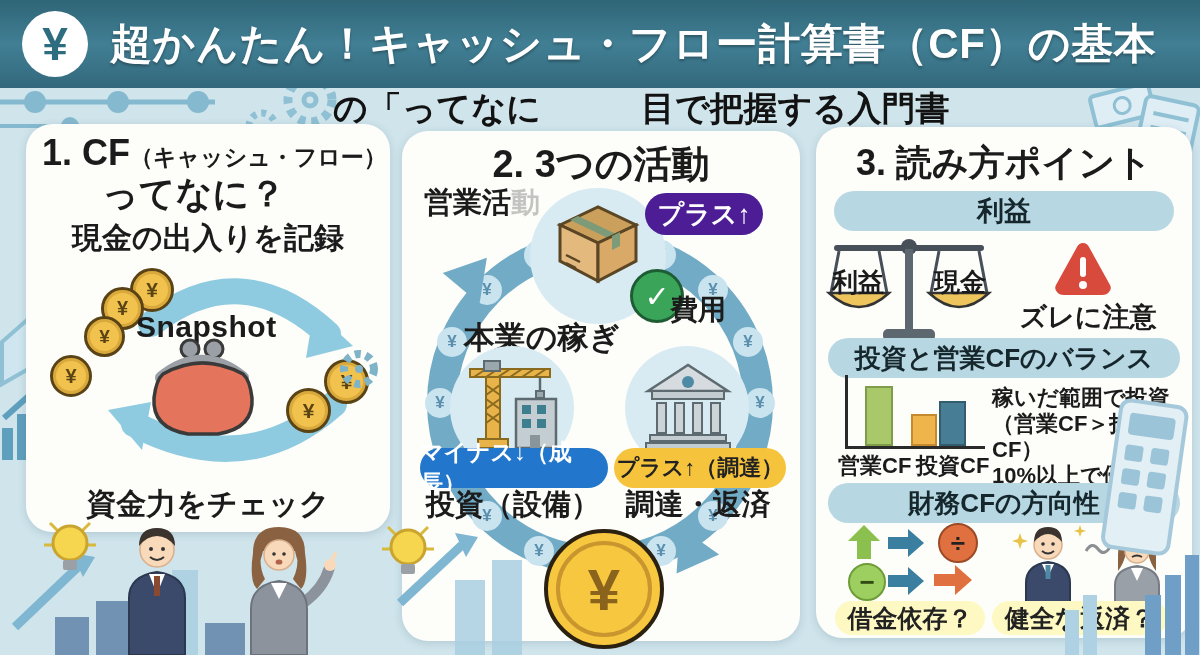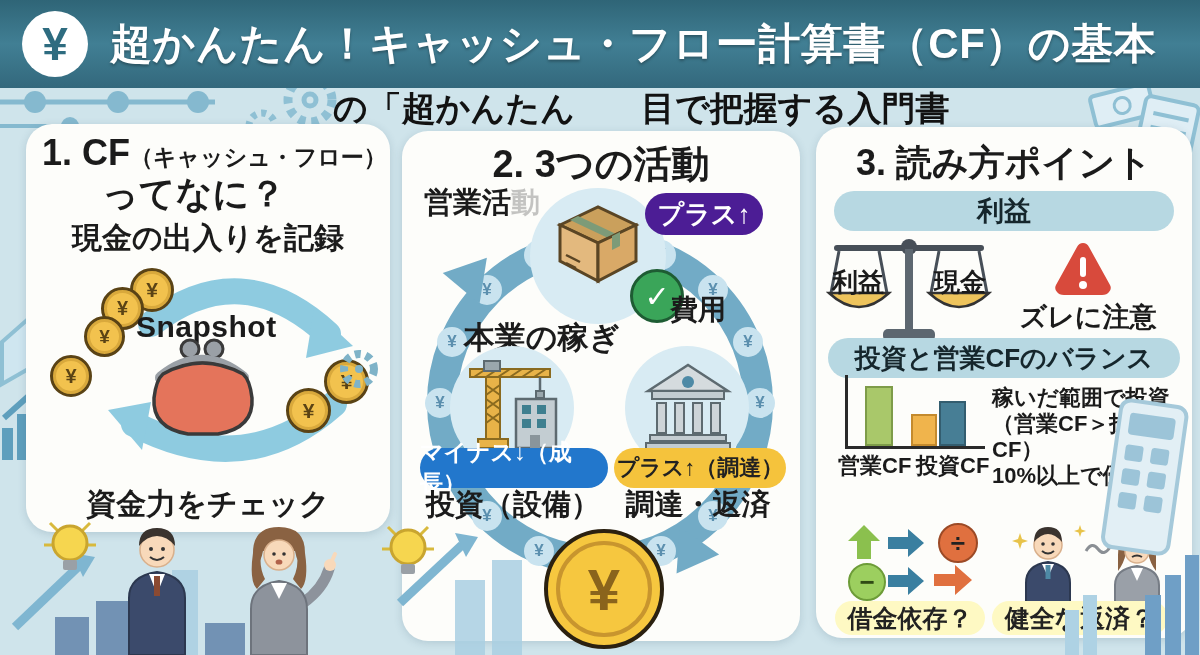--- a/index.html
+++ b/index.html
@@ -72,21 +72,21 @@
     <rect x="32" y="156" width="9" height="24" fill="#5e9fbd"></rect>
     <path d="M4 138 L42 104" stroke="#5e9fbd" stroke-width="6" fill="none"></path>
     <polygon points="34,98 50,98 42,116" fill="#5e9fbd"></polygon>
   </svg>
 
   <div id="header">
     <div id="yen-circle">¥</div>
     <div id="header-title">超かんたん！キャッシュ・フロー計算書（CF）の基本</div>
   </div>
 
-  <div class="subtitle" style="left:333px">の「超かんたん</div>
+  <div class="subtitle" style="left:333px">の「ってなに</div>
   <div class="subtitle" style="left:641px">目で把握する入門書</div>
 
   <div class="panel" style="left:26px;top:124px;width:364px;height:408px;">
     <div class="abs b" style="left:16px;top:8px;font-size:36px;white-space:nowrap;">
       <span>1. CF</span><span style="font-size:23px;">（キャッシュ・フロー）</span>
     </div>
     <div class="abs b" style="left:76px;top:46px;font-size:36px;">ってなに？</div>
     <div class="abs b ctr" style="left:0;top:94px;width:364px;font-size:30px;">現金の出入りを記録</div>
 
     <svg class="abs" style="left:30px;top:128px" width="320" height="240" viewBox="0 0 320 240">
@@ -241,20 +241,21 @@
     </div>
     <div class="abs b" style="left:22px;top:324px;font-size:22px;">営業CF</div>
     <div class="abs b" style="left:100px;top:324px;font-size:22px;">投資CF</div>
 
     <div class="abs b" style="left:176px;top:258px;width:196px;font-size:22px;line-height:26px;">
       <div>稼いだ範囲で投資</div>
       <div>（営業CF＞投資CF）</div>
       <div>10%以上で優良</div>
     </div>
 
+    <div class="secpill" style="left:12px;top:356px;width:352px;height:40px;font-size:26px;">財務CFの方向性</div>
 
     <svg class="abs" style="left:32px;top:398px" width="32" height="34" viewBox="0 0 32 34">
       <polygon points="16,0 32,16 23,16 23,34 9,34 9,16 0,16" fill="#8bc04e"></polygon>
     </svg>
     <svg class="abs" style="left:72px;top:402px" width="36" height="28" viewBox="0 0 36 28">
       <polygon points="36,14 20,0 20,8 0,8 0,20 20,20 20,28" fill="#3a7fa0"></polygon>
     </svg>
     <div class="abs ctr" style="left:122px;top:396px;width:36px;height:36px;border-radius:50%;background:#e0703f;border:2px solid #9c4a26;color:#222;font-size:26px;font-weight:800;">÷</div>
     <div class="abs ctr" style="left:32px;top:436px;width:34px;height:34px;border-radius:50%;background:#9ccf5f;border:2px solid #6d9c38;color:#2f4a15;font-size:26px;font-weight:800;">−</div>
     <svg class="abs" style="left:72px;top:440px" width="36" height="28" viewBox="0 0 36 28">

